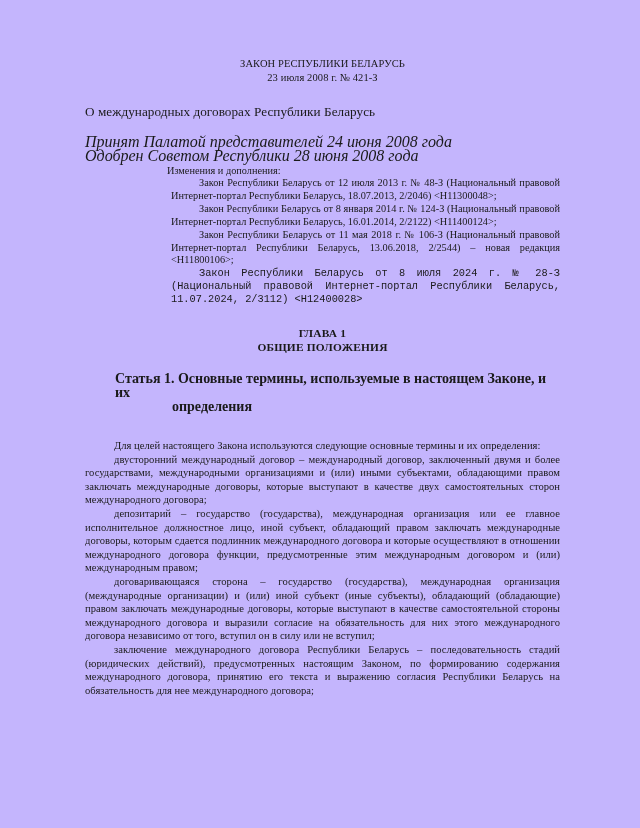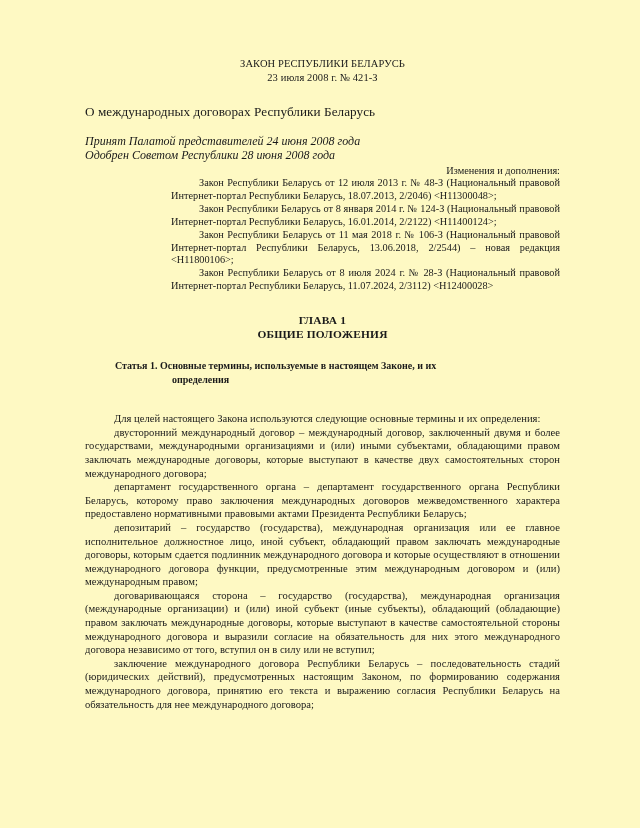--- a/index.html
+++ b/index.html
@@ -14,21 +14,21 @@
     font-family: "Liberation Serif", "DejaVu Serif", serif;
     color: #1a1a1a;
   }
 
   .page {
     position: relative;
     width: 640px;
     height: 828px;
     box-sizing: border-box;
     padding: 57px 80px 0 85px;
-    background: #fef9c3;
+    background: #c4b5fd;
   }
 
   
   .doc-header {
     text-align: center;
     font-size: 10.5px;
     line-height: 14px;
     letter-spacing: 0.1px;
   }
   .doc-header .line-1 { display: block; }
@@ -41,66 +41,65 @@
     font-weight: normal;
     line-height: 16px;
     text-align: left;
     letter-spacing: 0.05px;
   }
 
   
   .adoption {
     margin-top: 15px;
     font-style: italic;
-    font-size: 12px;
+    font-size: 16px;
     line-height: 13.5px;
     text-align: left;
   }
   .adoption span { display: block; }
 
   
   .amend-head {
     margin-top: 2px;
     margin-left: 82px;
     font-size: 10.3px;
     line-height: 13px;
-    text-align: right;
   }
   .amend-list {
     margin-top: 0px;
     margin-left: 86px;
     font-size: 10.3px;
     line-height: 12.9px;
     text-align: justify;
     text-justify: inter-word;
   }
   .amend-item {
     text-indent: 28px;
     margin: 0;
   }
-  .amend-item:last-child { margin-bottom: 0; }
+  .amend-item:last-child { margin-bottom: 0; font-family: Liberation Mono, monospace; }
   .amend-item.spaced { margin-top: 0; }
 
   
   .chapter {
     margin-top: 20px;
     text-align: center;
     font-weight: bold;
     font-size: 11.4px;
     line-height: 14px;
     letter-spacing: 0.2px;
   }
   .chapter span { display: block; }
 
   
   .article-head {
     margin-top: 18px;
     margin-left: 30px;
     font-weight: bold;
-    font-size: 10px;
+    font-size: 14px;
     line-height: 14px;
   }
   .article-head .cont {
     display: block;
     margin-left: 57px;
   }
 
   
   .body-text {
     margin-top: 25px;
@@ -146,19 +145,18 @@
   </div>
 
   <div class="article-head">
     <span>Статья 1. Основные термины, используемые в настоящем Законе, и их</span>
     <span class="cont">определения</span>
   </div>
 
   <div class="body-text">
     <p>Для целей настоящего Закона используются следующие основные термины и их определения:</p>
     <p>двусторонний международный договор – международный договор, заключенный двумя и более государствами, международными организациями и (или) иными субъектами, обладающими правом заключать международные договоры, которые выступают в качестве двух самостоятельных сторон международного договора;</p>
-    <p>департамент государственного органа – департамент государственного органа Республики Беларусь, которому право заключения международных договоров межведомственного характера предоставлено нормативными правовыми актами Президента Республики Беларусь;</p>
     <p>депозитарий – государство (государства), международная организация или ее главное исполнительное должностное лицо, иной субъект, обладающий правом заключать международные договоры, которым сдается подлинник международного договора и которые осуществляют в отношении международного договора функции, предусмотренные этим международным договором и (или) международным правом;</p>
     <p>договаривающаяся сторона – государство (государства), международная организация (международные организации) и (или) иной субъект (иные субъекты), обладающий (обладающие) правом заключать международные договоры, которые выступают в качестве самостоятельной стороны международного договора и выразили согласие на обязательность для них этого международного договора независимо от того, вступил он в силу или не вступил;</p>
     <p>заключение международного договора Республики Беларусь – последовательность стадий (юридических действий), предусмотренных настоящим Законом, по формированию содержания международного договора, принятию его текста и выражению согласия Республики Беларусь на обязательность для нее международного договора;</p>
   </div>
 
 </div>
 
 </body></html>

